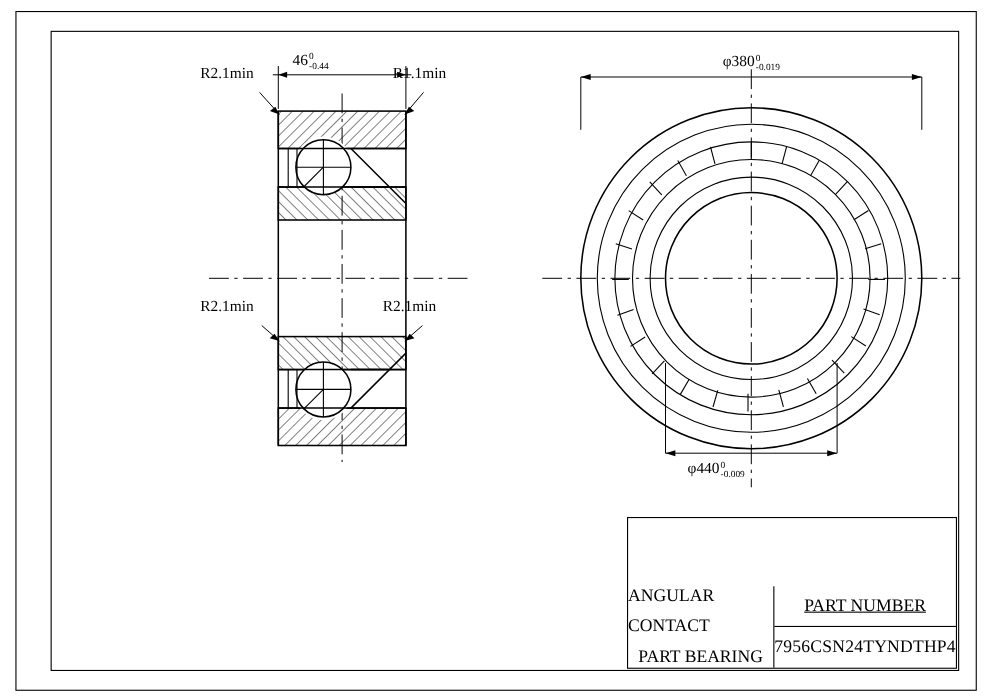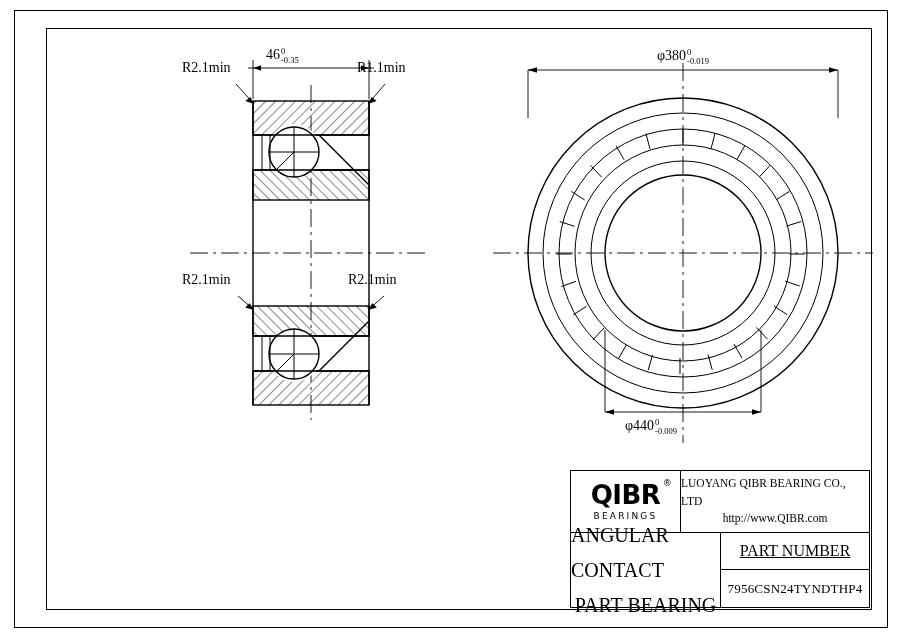--- a/index.html
+++ b/index.html
@@ -21,24 +21,24 @@
 
   
   .tb{position:absolute;left:570px;top:470px;width:300px;height:138px;border:1.6px solid #000;box-sizing:border-box;}
   .tb-top{position:absolute;left:0;top:0;width:100%;height:62px;box-sizing:border-box;border-bottom:1.6px solid #000;display:flex;align-items:center;}
   .tb-logo{width:110px;height:100%;box-sizing:border-box;border-right:1.6px solid #000;display:flex;flex-direction:column;align-items:center;justify-content:center;}
   .logo-main{font-family:"DejaVu Sans",sans-serif;font-weight:bold;font-size:26px;letter-spacing:-0.5px;position:relative;line-height:1;}
   .logo-reg{position:absolute;font-size:9px;top:-3px;right:-11px;font-weight:normal;}
   .logo-sub{font-family:"DejaVu Sans",sans-serif;font-size:9px;letter-spacing:2.2px;margin-top:3px;}
   .tb-co{flex:1;display:flex;flex-direction:column;align-items:center;justify-content:center;font-size:11.5px;line-height:1.55;}
   .tb-bot{position:absolute;left:0;top:62px;width:100%;height:74px;display:flex;}
-  .tb-left{width:150px;box-sizing:border-box;border-right:1.6px solid #000;display:flex;flex-direction:column;align-items:center;justify-content:center;font-size:20px;line-height:1.75;}
+  .tb-left{width:150px;box-sizing:border-box;border-right:1.6px solid #000;display:flex;flex-direction:column;align-items:center;justify-content:center;font-size:16px;line-height:1.75;}
   .tb-right{flex:1;display:flex;flex-direction:column;}
   .tb-pn-lbl{height:37px;box-sizing:border-box;border-bottom:1.6px solid #000;display:flex;align-items:center;justify-content:center;font-size:16px;text-decoration:underline;}
-  .tb-pn-val{height:37px;display:flex;align-items:center;justify-content:center;font-size:13px;letter-spacing:0.2px;}
+  .tb-pn-val{height:37px;display:flex;align-items:center;justify-content:center;font-size:16px;letter-spacing:0.2px;}
 </style>
 </head>
 <body>
 
 <div id="sheet">
 
   <div class="outer-border"></div>
   <div class="inner-border"></div>
 
   <svg class="draw">
@@ -174,47 +174,37 @@
 
       <line class="dim" x1="605" y1="412" x2="761" y2="412"></line>
       <path d="M605,412 L614,409.3 L614,414.7 Z" fill="#000"></path>
       <path d="M761,412 L752,409.3 L752,414.7 Z" fill="#000"></path>
       <line class="dim" x1="605" y1="412" x2="605" y2="330"></line>
       <line class="dim" x1="761" y1="412" x2="761" y2="330"></line>
     </g>
   </svg>
 
   <div class="lbl" style="left:266px;top:47px;">
-    <span>46</span><span class="tol"><span>0</span><span>-0.35</span></span>
+    <span>46</span><span class="tol"><span>0</span><span>-0.44</span></span>
   </div>
 
   <div class="lbl" style="left:182px;top:60px;">R2.1min</div>
   <div class="lbl" style="left:357px;top:60px;">R1.1min</div>
   <div class="lbl" style="left:182px;top:272px;">R2.1min</div>
   <div class="lbl" style="left:348px;top:272px;">R2.1min</div>
 
   <div class="lbl" style="left:625px;top:48px;margin-left:32px;">
     <span>φ</span><span>380</span><span class="tol"><span>0</span><span>-0.019</span></span>
   </div>
 
   <div class="lbl" style="left:625px;top:418px;">
     <span>φ</span><span>440</span><span class="tol"><span>0</span><span>-0.009</span></span>
   </div>
 
   <div class="tb">
-    <div class="tb-top">
-      <div class="tb-logo">
-        <div class="logo-main"><span>QIBR</span><span class="logo-reg">®</span></div>
-        <div class="logo-sub">BEARINGS</div>
-      </div>
-      <div class="tb-co">
-        <div>LUOYANG QIBR BEARING CO., LTD</div>
-        <div>http://www.QIBR.com</div>
-      </div>
-    </div>
     <div class="tb-bot">
       <div class="tb-left">
         <div>ANGULAR CONTACT</div>
         <div>PART BEARING</div>
       </div>
       <div class="tb-right">
         <div class="tb-pn-lbl">PART NUMBER</div>
         <div class="tb-pn-val">7956CSN24TYNDTHP4</div>
       </div>
     </div>

